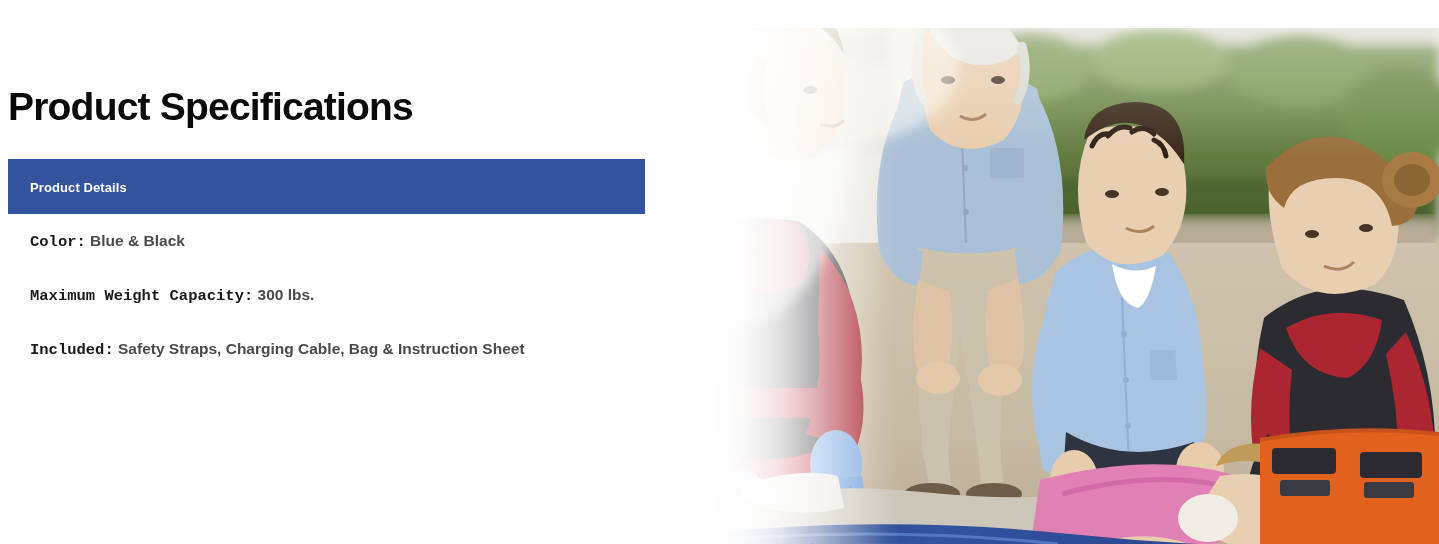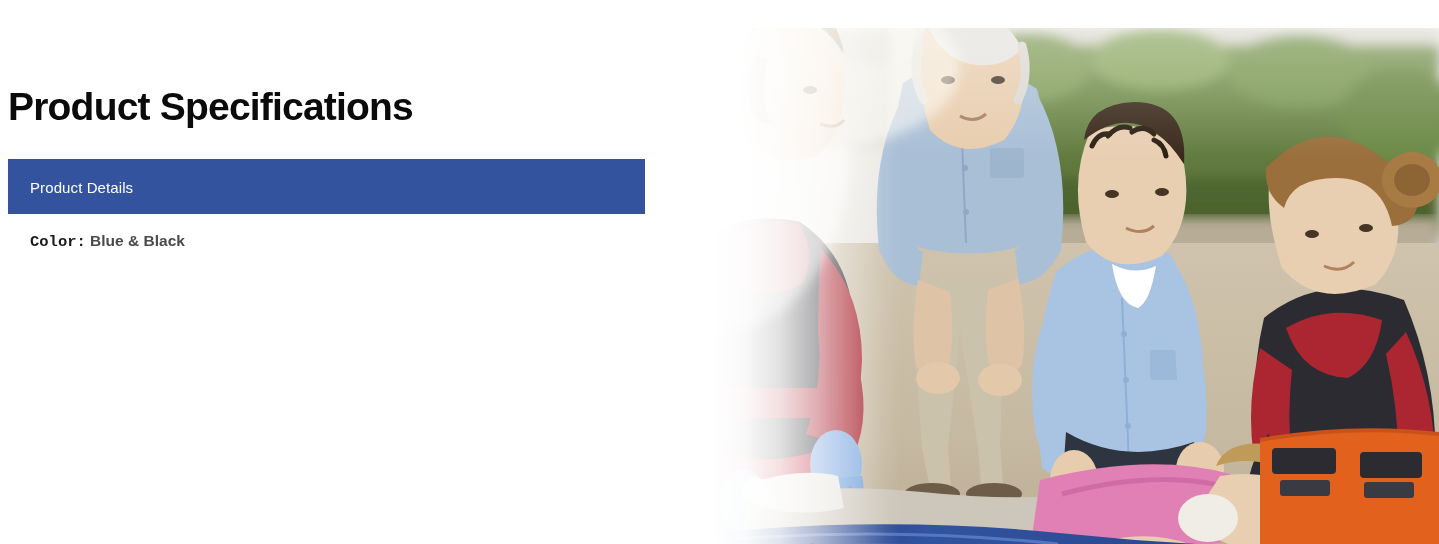--- a/index.html
+++ b/index.html
@@ -21,21 +21,21 @@
     position:absolute; left:8px; top:57px;
     font-size:39px; font-weight:bold; letter-spacing:-0.8px;
     color:#0b0b0b; line-height:1.15; white-space:nowrap;
   }
   #details-header {
     position:absolute; left:8px; top:131px; width:637px; height:55px;
     background:#34539f;
   }
   #details-header-label {
     position:absolute; left:22px; top:50%; transform:translateY(-50%);
-    color:#ffffff; font-size:15px; font-weight:normal; letter-spacing:0.1px;
+    color:#ffffff; font-size:13px; font-weight:bold; letter-spacing:0.1px;
     white-space:nowrap;
   }
   #spec-list { position:absolute; left:30px; top:204px; width:660px; }
   .spec-row {
     height:54px; line-height:18px; font-size:15.5px;
     color:#4a4a4a; white-space:nowrap;
   }
   .spec-label { font-weight:bold; color:#1a1a1a;font-family:Liberation Mono, monospace; }
   .spec-value { font-weight:bold; color:#4a4a4a; }
 
@@ -273,18 +273,24 @@
 
     <div id="spec-list">
 
       <div class="spec-row">
         <span class="spec-label">Color:</span><span class="spec-value"> Blue &amp; Black</span>
       </div>
 
 
 
 
-
+      <div class="spec-row">
+        <span class="spec-label">Maximum Weight Capacity:</span><span class="spec-value"> 300 lbs.</span>
+      </div>
+
+      <div class="spec-row">
+        <span class="spec-label">Included:</span><span class="spec-value"> Safety Straps, Charging Cable, Bag &amp; Instruction Sheet</span>
+      </div>
 
     </div>
   </div>
 
 </div>
 
 </body></html>

